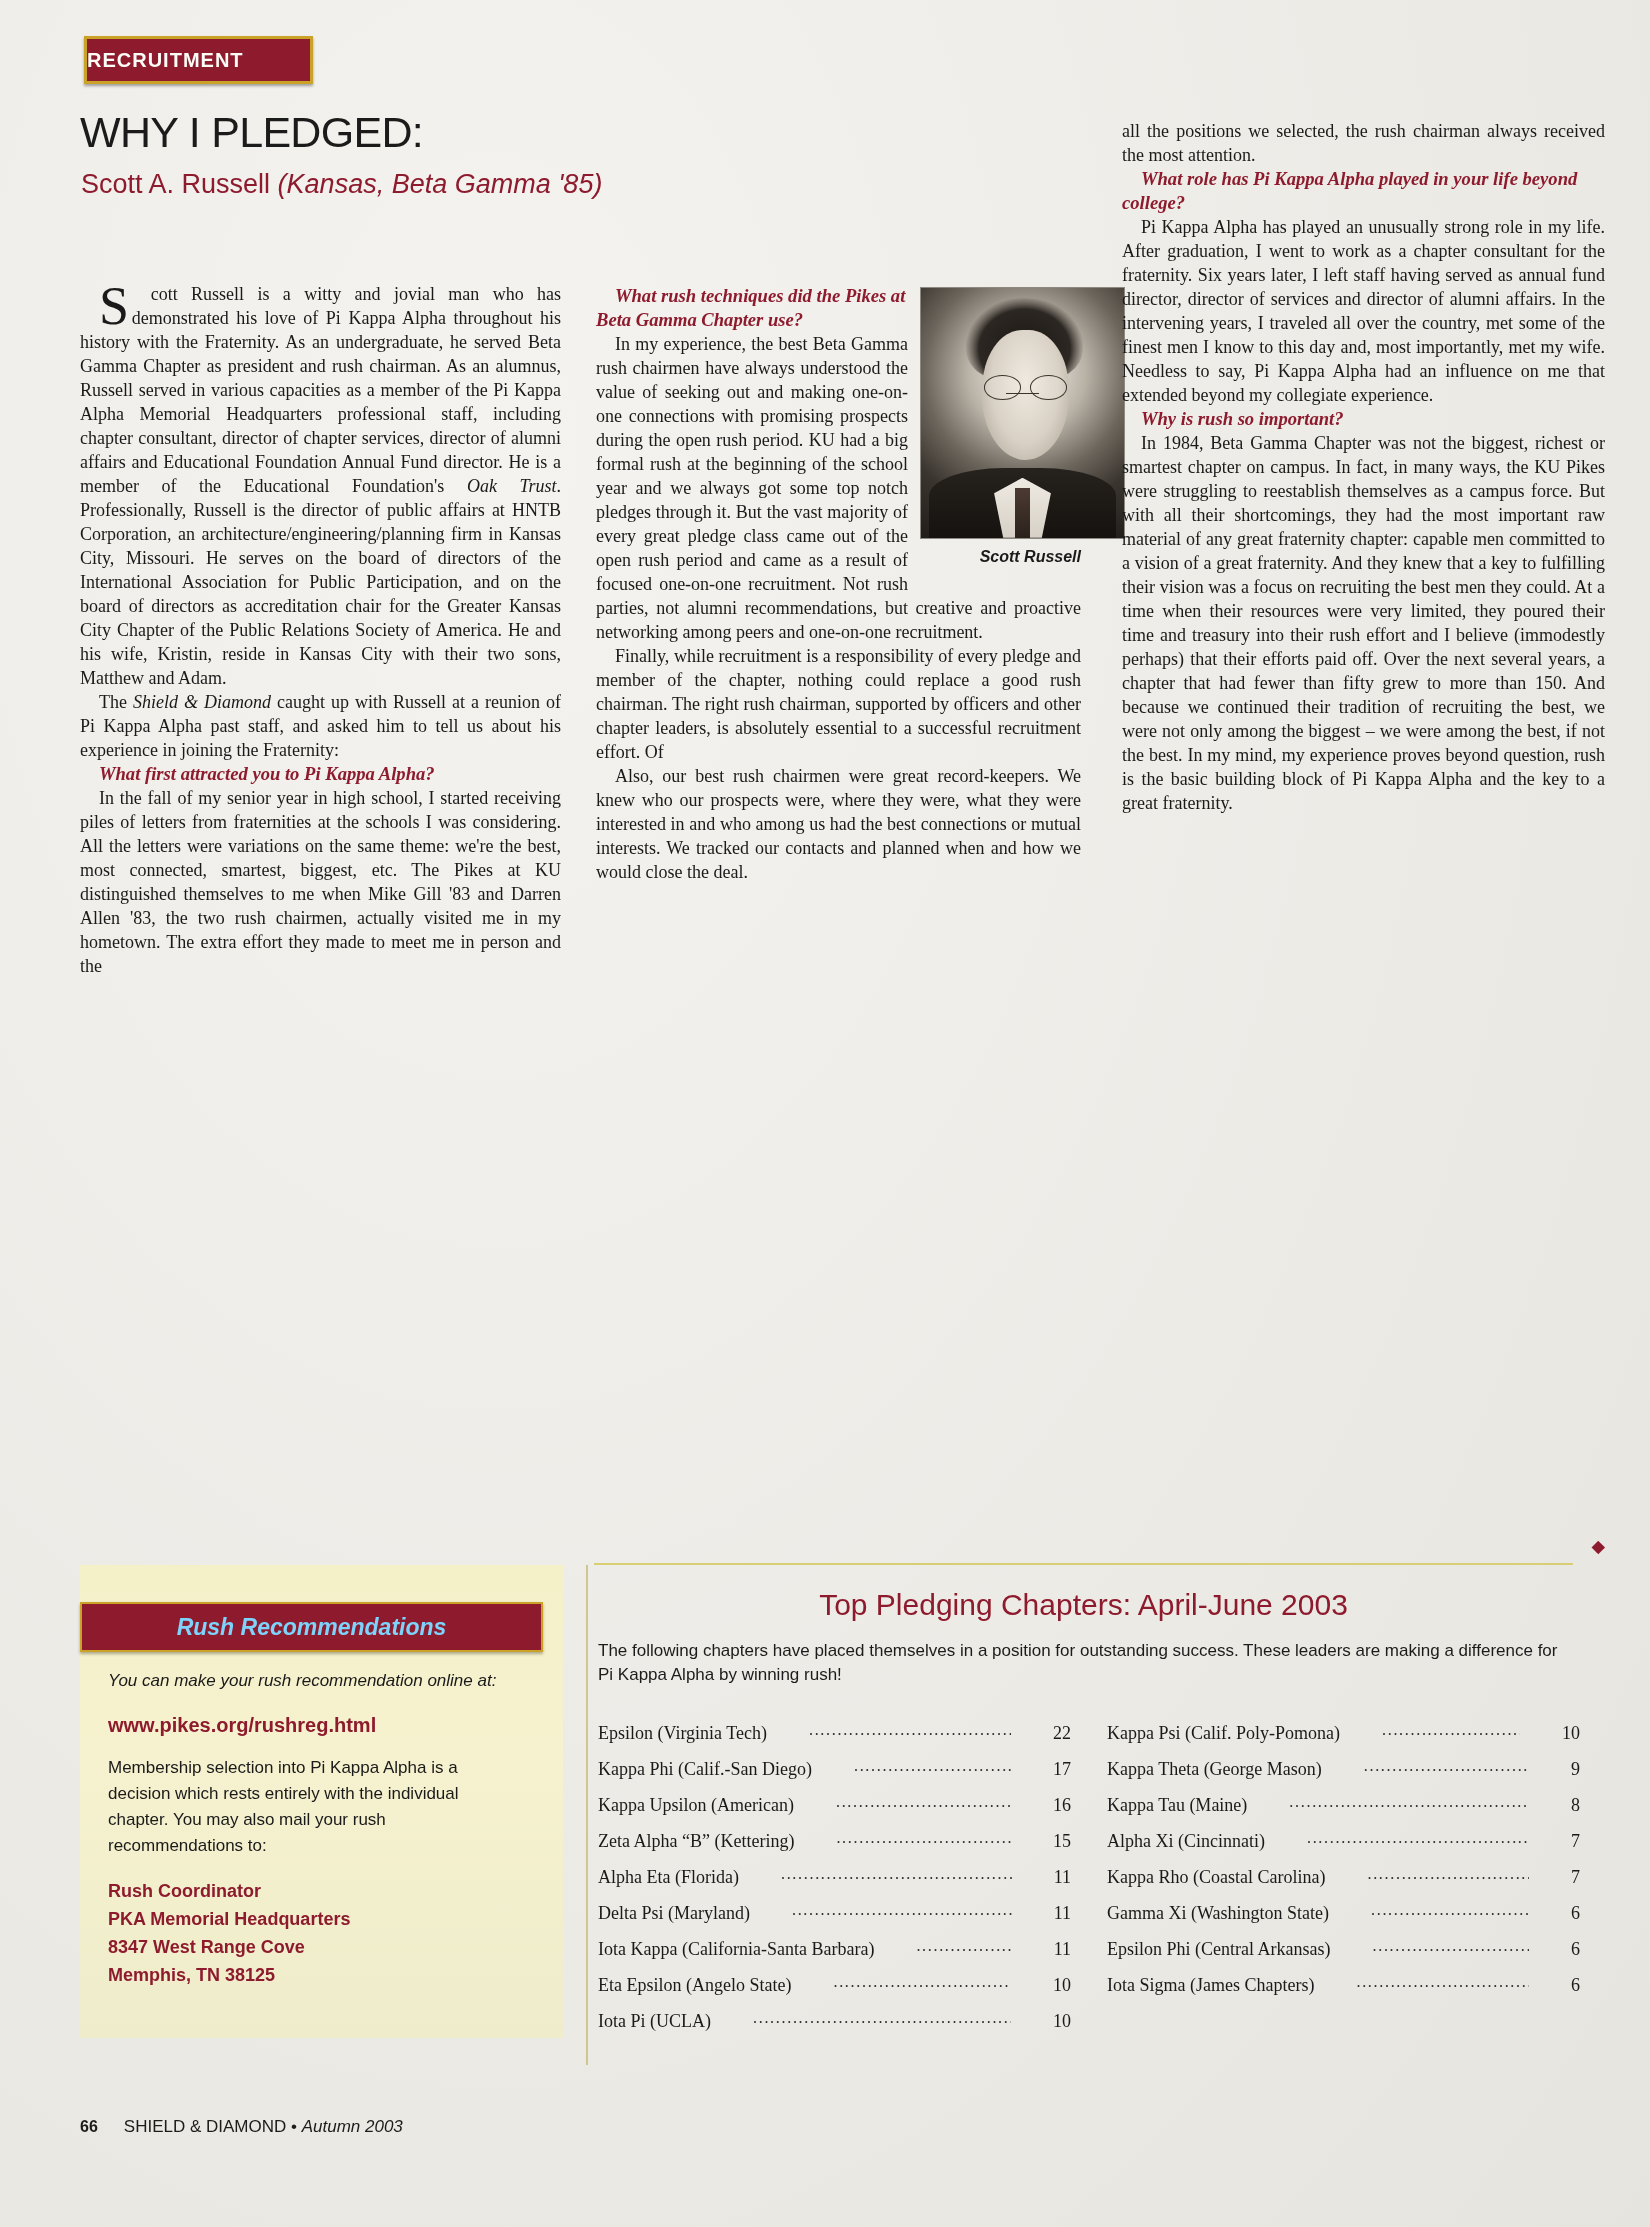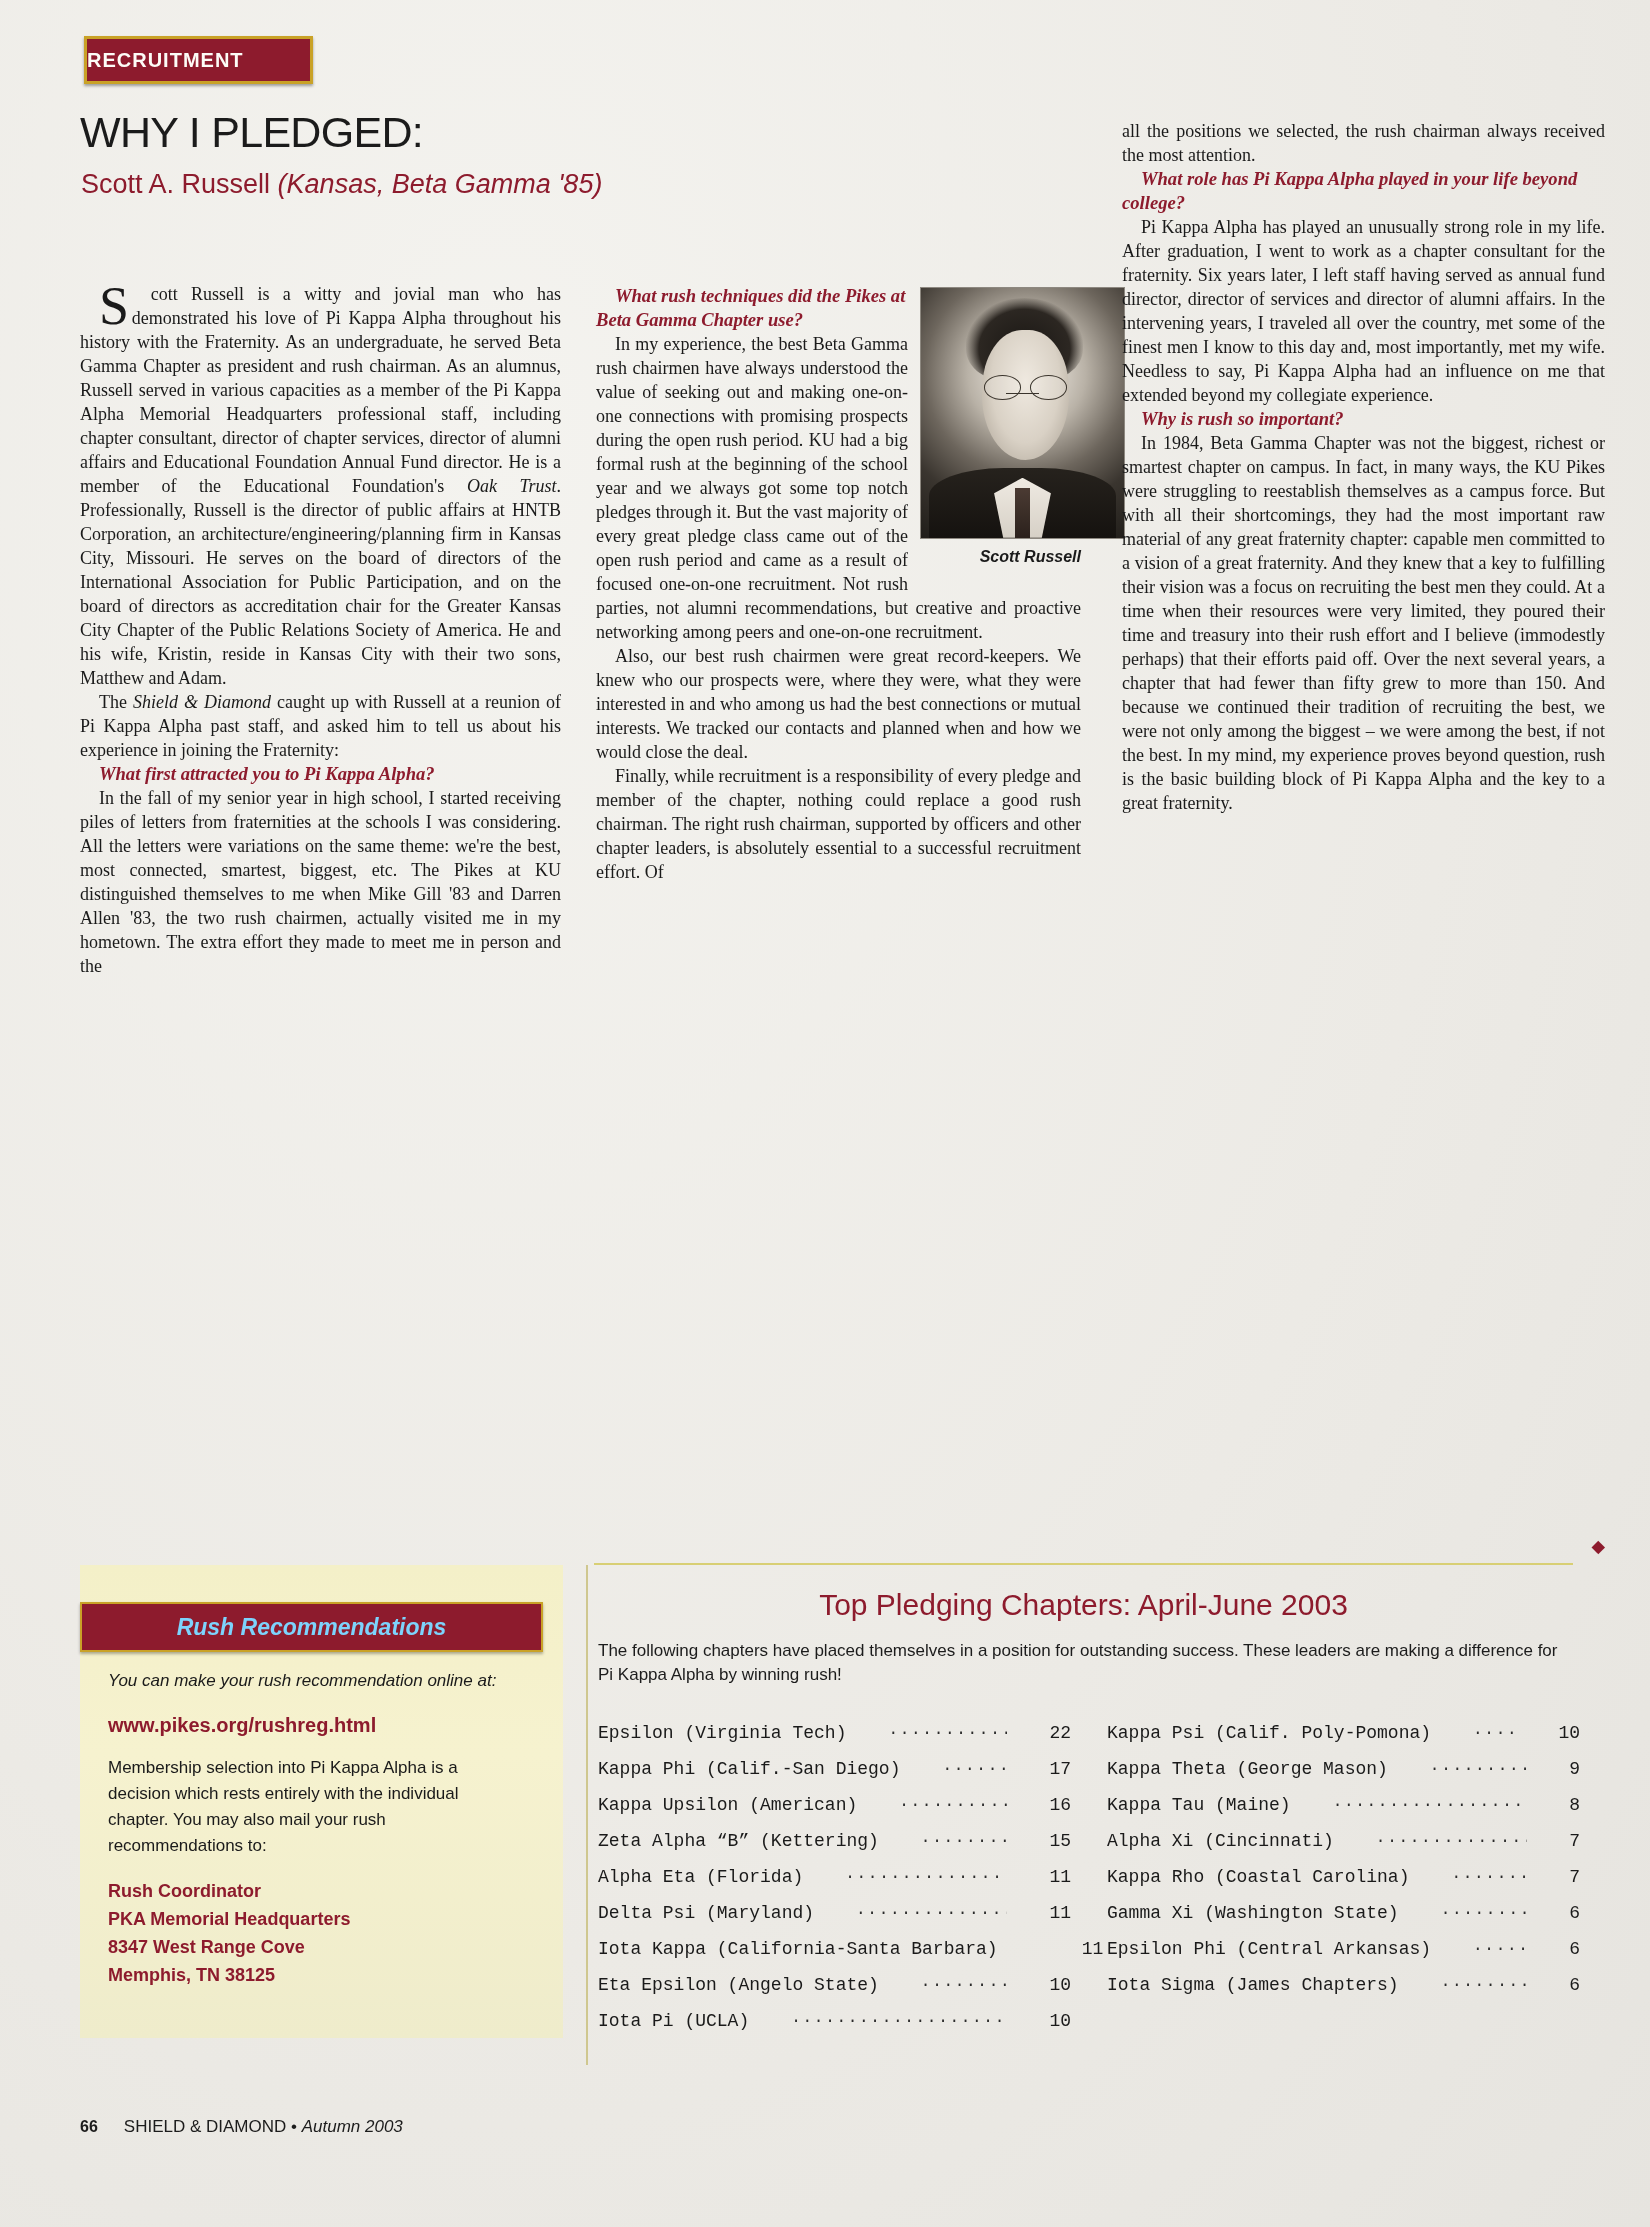--- a/index.html
+++ b/index.html
@@ -205,21 +205,21 @@
     font-size:17px; line-height:24px;
     color:#1c1c1c;
   }
   .tp-lists{
     position:absolute; left:598px; top:1715px; width:979px;
     display:flex; gap:36px;
   }
   .tp-col{ width:473px; }
   .tp-row{
     display:flex; align-items:center;
-    font-family:Liberation Mono, monospace;
+    font-family:Liberation Serif, serif;
     font-size:18px;
     line-height:36px;
     white-space:nowrap;
     gap:40px;
   }
   .tp-name{ flex:0 0 auto; }
   .tp-dots{
     flex:1 1 auto;
     overflow:hidden;
     margin:0 2px;
@@ -274,22 +274,22 @@
         </div>
         <div class="bridge"></div>
         <div class="suit"></div>
         <div class="shirt"></div>
         <div class="tie"></div>
       </div>
       <div class="caption">Scott Russell</div>
     </div>
     <p class="qhead">What rush techniques did the Pikes at Beta Gamma Chapter use?</p>
     <p>In my experience, the best Beta Gamma rush chairmen have always understood the value of seeking out and making one-on-one connections with promising prospects during the open rush period. KU had a big formal rush at the beginning of the school year and we always got some top notch pledges through it. But the vast majority of every great pledge class came out of the open rush period and came as a result of focused one-on-one recruitment. Not rush parties, not alumni recommendations, but creative and proactive networking among peers and one-on-one recruitment.</p>
+    <p>Finally, while recruitment is a responsibility of every pledge and member of the chapter, nothing could replace a good rush chairman. The right rush chairman, supported by officers and other chapter leaders, is absolutely essential to a successful recruitment effort. Of</p>
     <p>Also, our best rush chairmen were great record-keepers. We knew who our prospects were, where they were, what they were interested in and who among us had the best connections or mutual interests. We tracked our contacts and planned when and how we would close the deal.</p>
-    <p>Finally, while recruitment is a responsibility of every pledge and member of the chapter, nothing could replace a good rush chairman. The right rush chairman, supported by officers and other chapter leaders, is absolutely essential to a successful recruitment effort. Of</p>
   </div>
 
   <div class="col col3">
     <p class="noindent">all the positions we selected, the rush chairman always received the most attention.</p>
     <p class="qhead">What role has Pi Kappa Alpha played in your life beyond college?</p>
     <p>Pi Kappa Alpha has played an unusually strong role in my life. After graduation, I went to work as a chapter consultant for the fraternity. Six years later, I left staff having served as annual fund director, director of services and director of alumni affairs. In the intervening years, I traveled all over the country, met some of the finest men I know to this day and, most importantly, met my wife. Needless to say, Pi Kappa Alpha had an influence on me that extended beyond my collegiate experience.</p>
     <p class="qhead">Why is rush so important?</p>
     <p>In 1984, Beta Gamma Chapter was not the biggest, richest or smartest chapter on campus. In fact, in many ways, the KU Pikes were struggling to reestablish themselves as a campus force. But with all their shortcomings, they had the most important raw material of any great fraternity chapter: capable men committed to a vision of a great fraternity. And they knew that a key to fulfilling their vision was a focus on recruiting the best men they could. At a time when their resources were very limited, they poured their time and treasury into their rush effort and I believe (immodestly perhaps) that their efforts paid off. Over the next several years, a chapter that had fewer than fifty grew to more than 150. And because we continued their tradition of recruiting the best, we were not only among the biggest – we were among the best, if not the best. In my mind, my experience proves beyond question, rush is the basic building block of Pi Kappa Alpha and the key to a great fraternity.</p>
     <div class="endmark">◆</div>
   </div>

